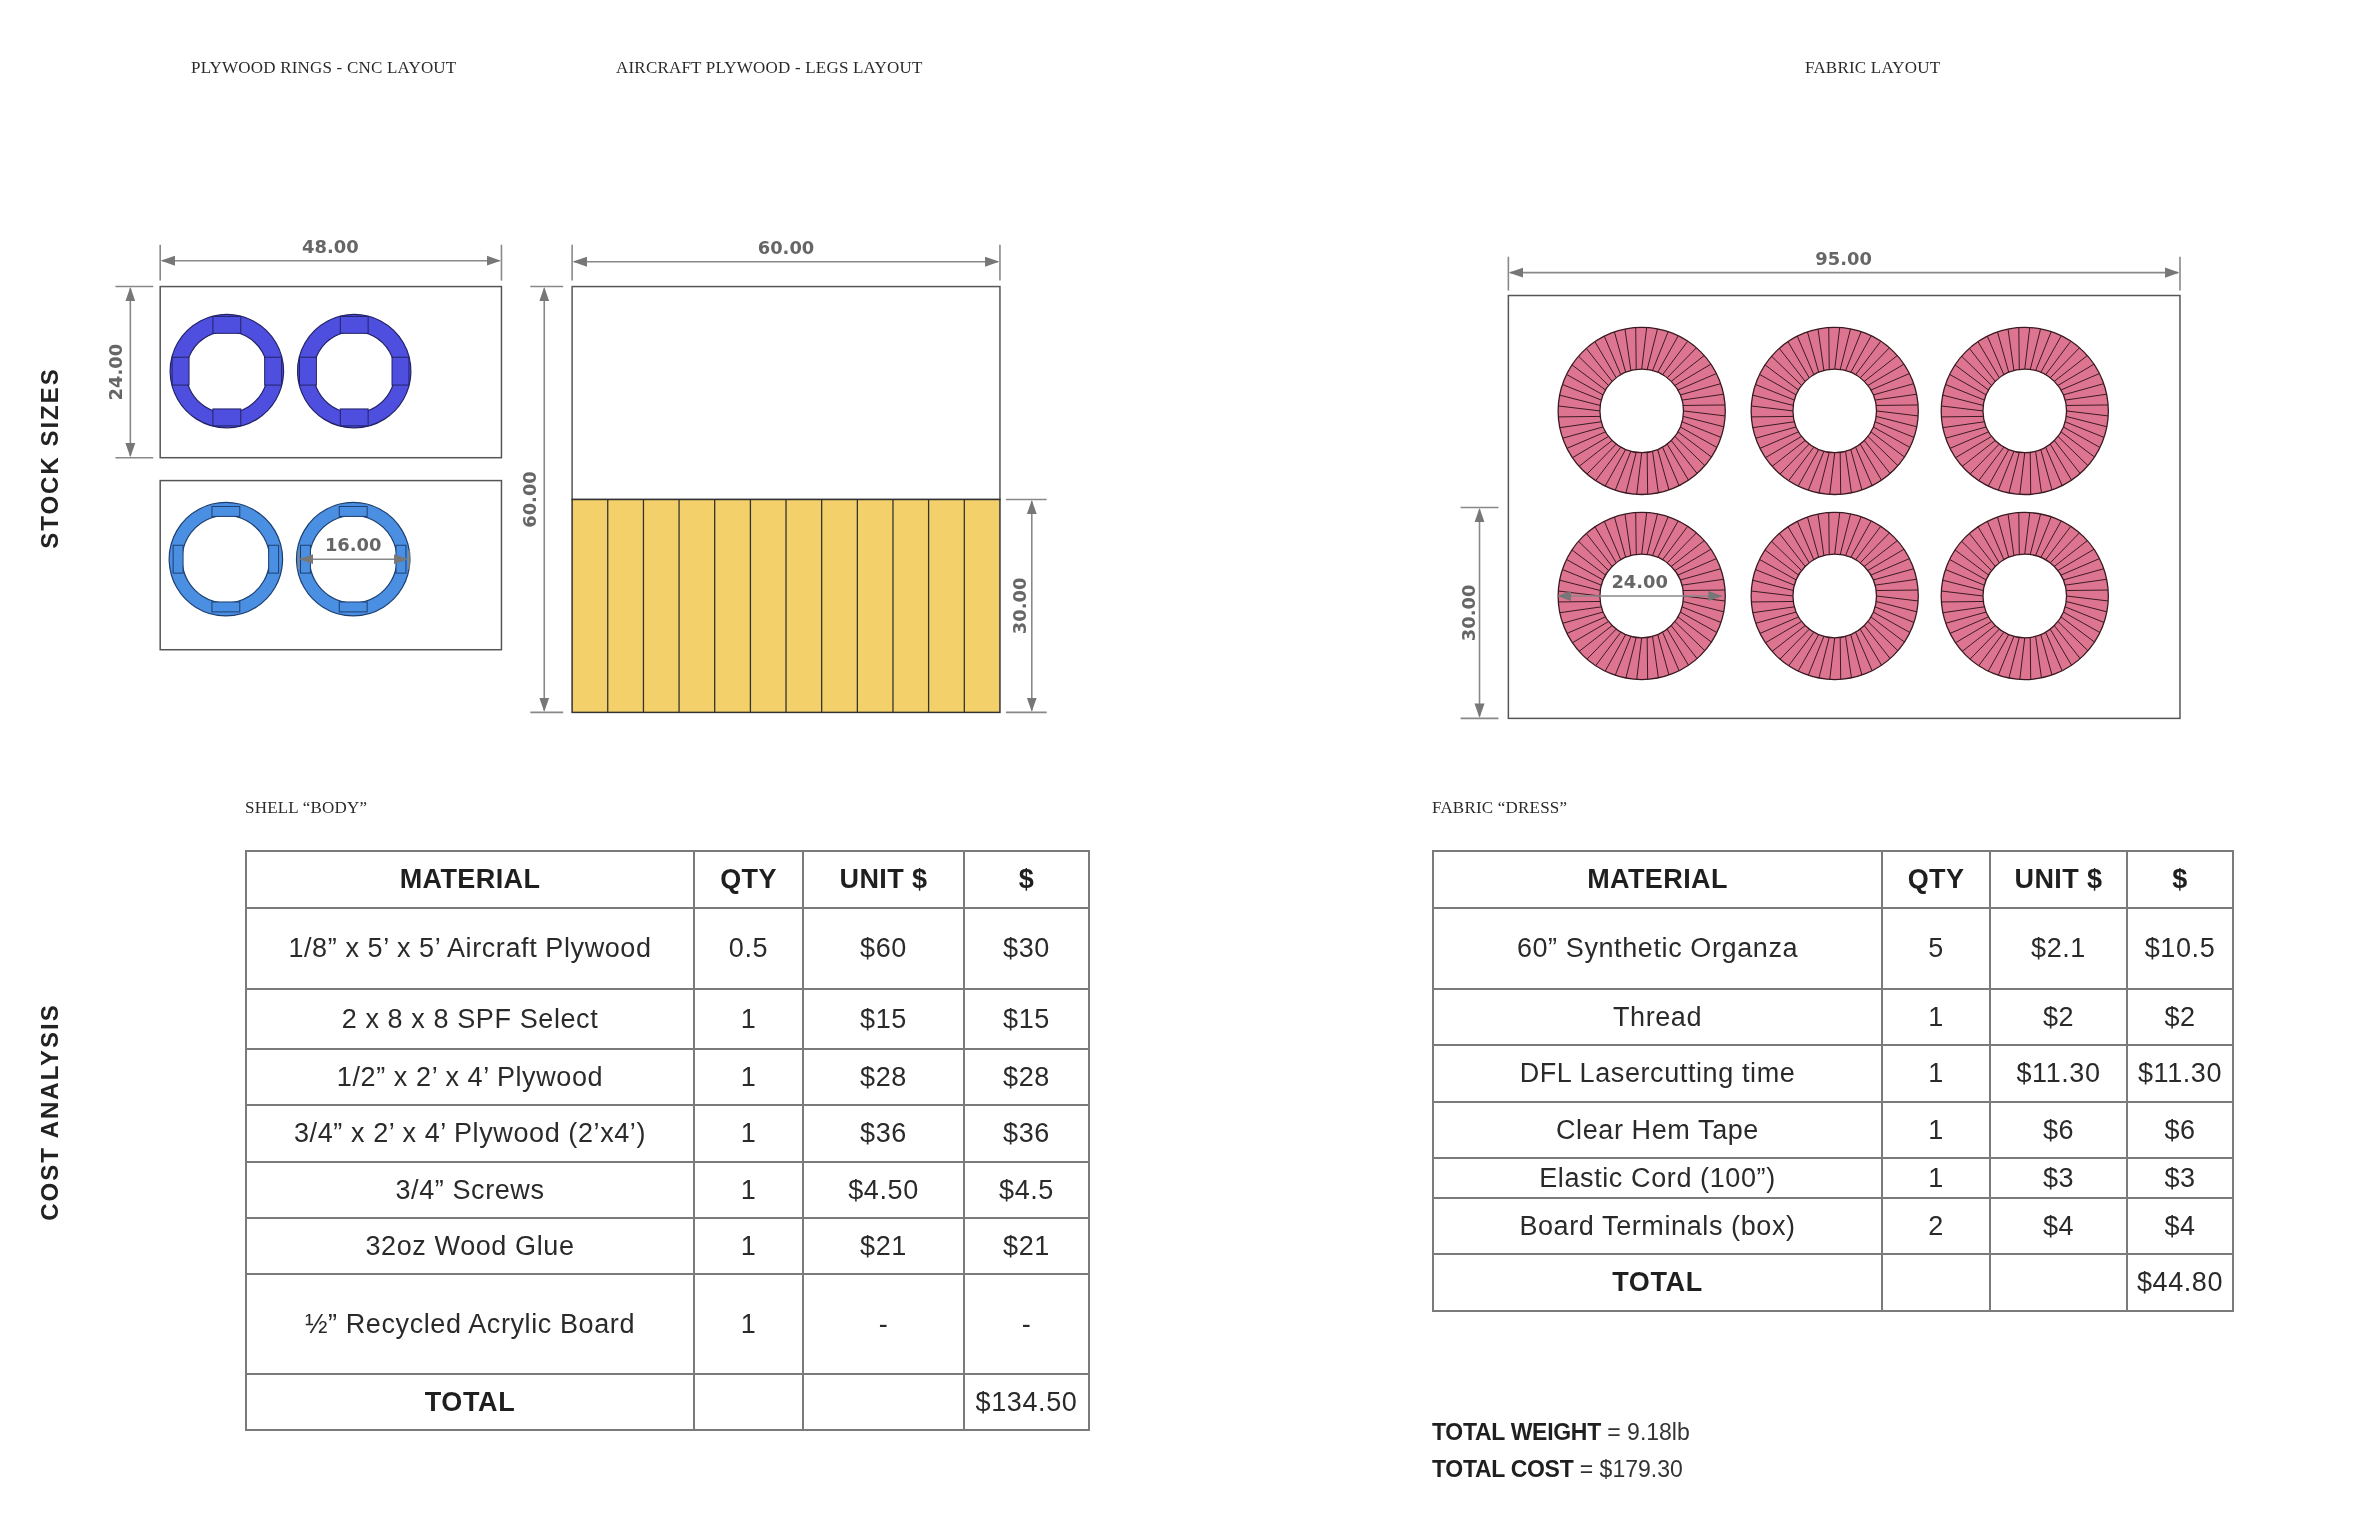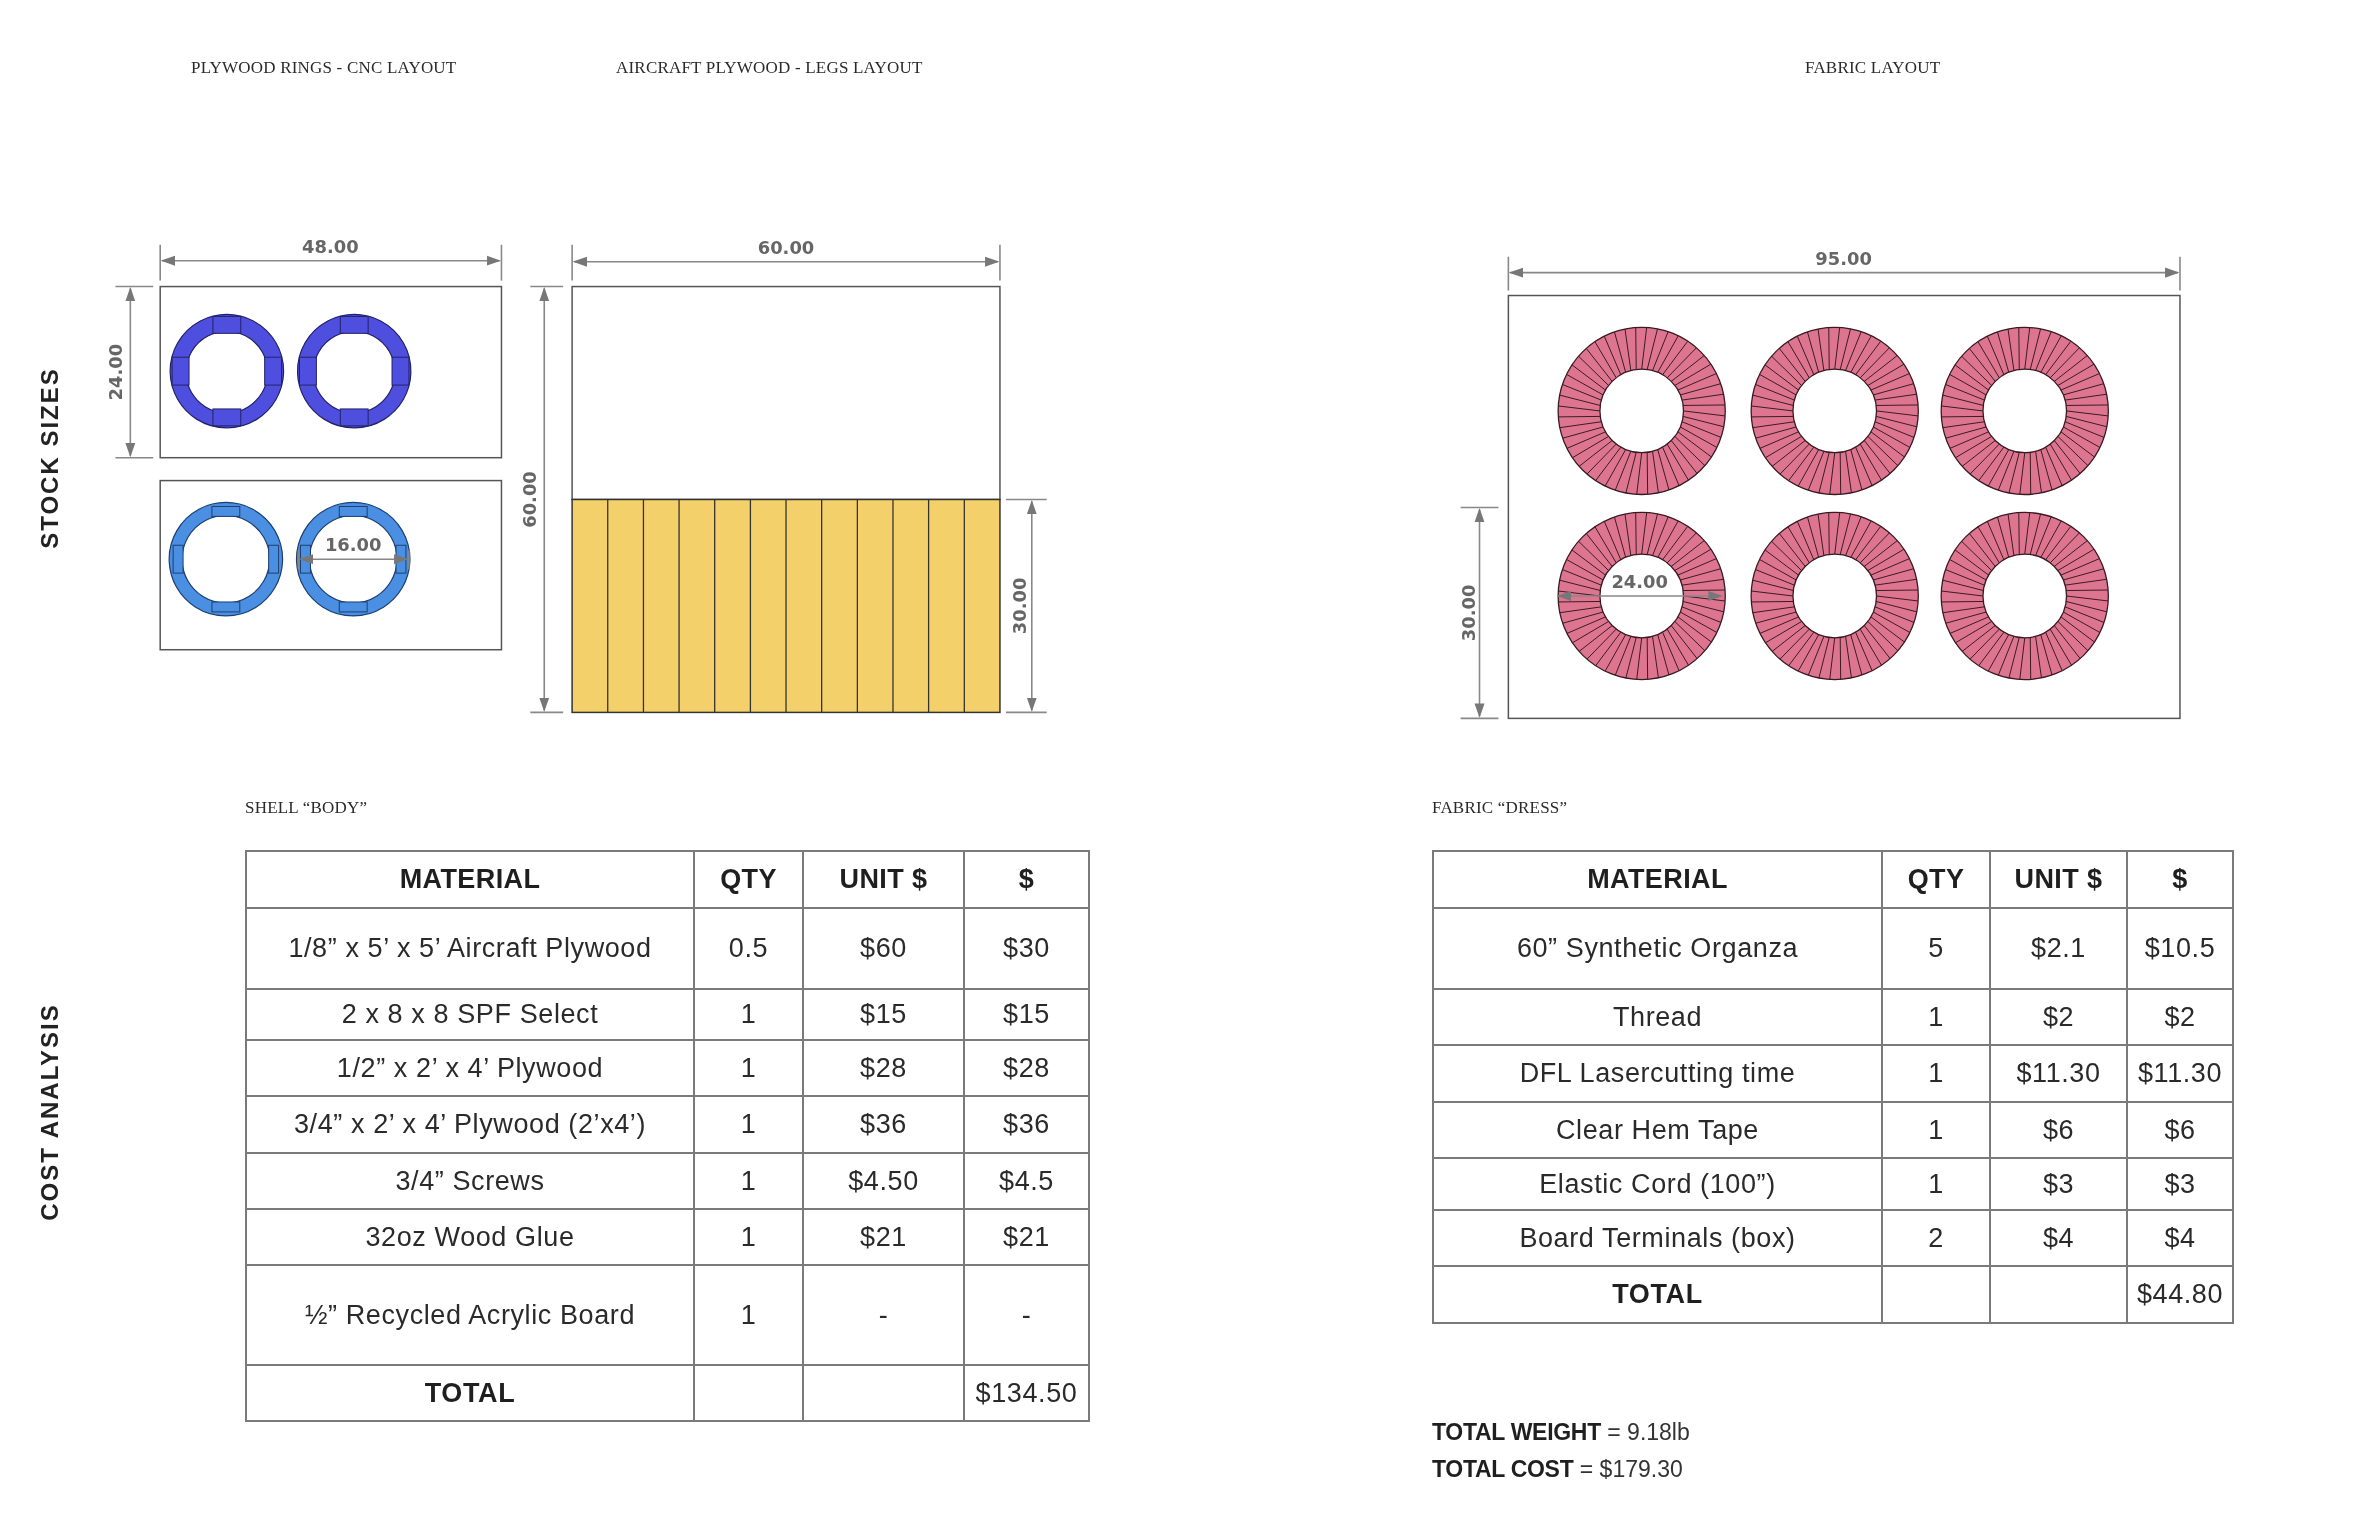--- a/index.html
+++ b/index.html
@@ -481,21 +481,21 @@
     <th>QTY</th>
     <th>UNIT $</th>
     <th>$</th>
   </tr>
   <tr style="height:81px;">
     <td>1/8” x 5’ x 5’ Aircraft Plywood</td>
     <td>0.5</td>
     <td>$60</td>
     <td>$30</td>
   </tr>
-  <tr style="height:51px;padding-left:6px;">
+  <tr style="height:60px;padding-left:6px;">
     <td>2 x 8 x 8 SPF Select</td>
     <td>1</td>
     <td>$15</td>
     <td>$15</td>
   </tr>
   <tr style="height:56px;">
     <td>1/2” x 2’ x 4’ Plywood</td>
     <td>1</td>
     <td>$28</td>
     <td>$28</td>
@@ -564,21 +564,21 @@
     <td>1</td>
     <td>$11.30</td>
     <td>$11.30</td>
   </tr>
   <tr style="height:56px;padding-left:12px;">
     <td>Clear Hem Tape</td>
     <td>1</td>
     <td>$6</td>
     <td>$6</td>
   </tr>
-  <tr style="height:52px;">
+  <tr style="height:40px;">
     <td>Elastic Cord (100”)</td>
     <td>1</td>
     <td>$3</td>
     <td>$3</td>
   </tr>
   <tr style="height:56px;">
     <td>Board Terminals (box)</td>
     <td>2</td>
     <td>$4</td>
     <td>$4</td>

